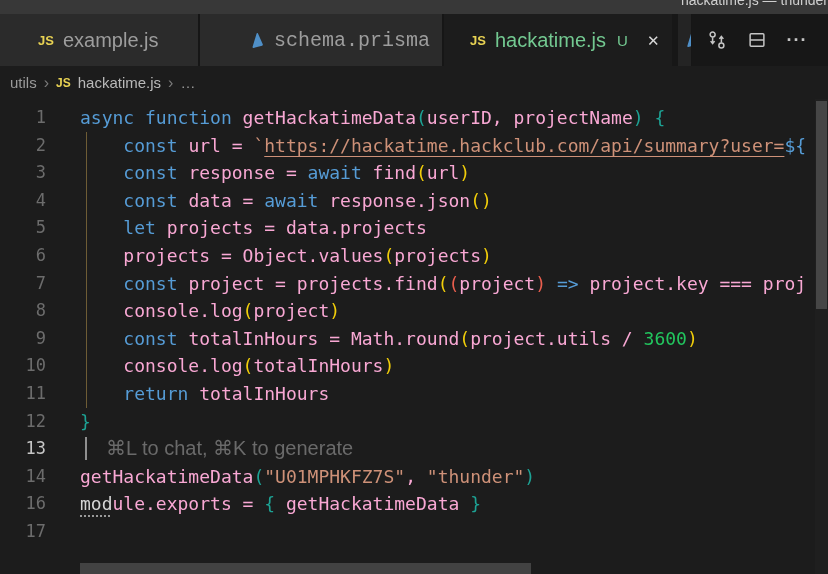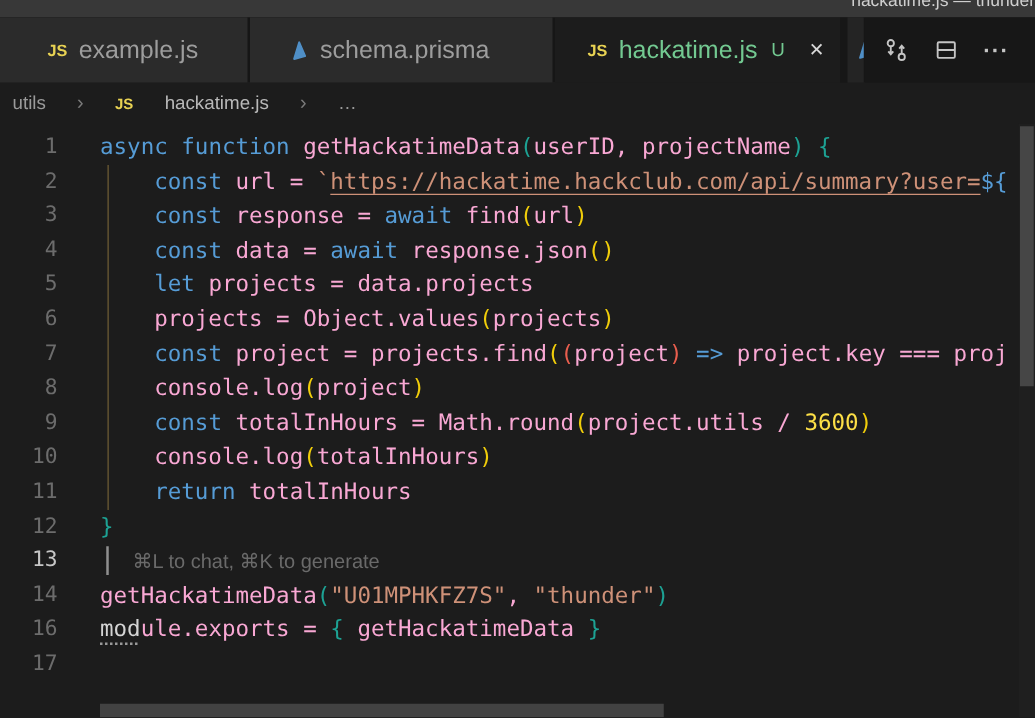--- a/index.html
+++ b/index.html
@@ -11,64 +11,64 @@
   .titlebar { height:14px; background:#383838; overflow:hidden;
     display:flex; justify-content:flex-end; }
   .titlebar span { font-size:14px; color:#cfcfcf; transform:translateY(-8px); white-space:nowrap; }
 
   
   .tabbar { height:52px; background:#171717; display:flex; align-items:stretch; }
   .tab { display:flex; align-items:center; gap:9px; padding:0 18px 0 38px;
     background:#2b2b2b; border-right:2px solid #161616; cursor:pointer; }
   .tab .tab-label { font-size:20px; color:#9d9d9d; white-space:nowrap; }
   .tab.tab1 { width:200px; }
-  .tab.tab2 { width:244px; padding-left:30px; }
+  .tab.tab2 { width:244px; padding-left:48px;font-family:Liberation Mono, monospace; }
   .tab.active { width:228px; background:#1c1c1c; border-right:none; padding-left:26px; }
   .tab.active .tab-label { color:#73c991; }
   .git-badge { font-size:15px; color:#73c991; margin-left:2px; }
   .close-btn { font-size:15px; color:#d8d8d8; margin-left:10px; cursor:pointer; line-height:1; }
   .js-badge { font-family:"Liberation Sans", sans-serif; font-weight:bold;
     font-size:13px; color:#e8d253; letter-spacing:0; flex:none; }
   .tab-gap { width:6px; background:#171717; }
   .tab-sliver { width:14px; background:#242424; overflow:hidden; position:relative;
     border-right:1px solid #161616; cursor:pointer; }
   .tab-sliver svg { position:absolute; left:5px; top:18px; }
   .tab-actions { flex:1; display:flex; align-items:center; justify-content:flex-start;
     gap:14px; padding-left:12px; background:#171717; }
   .action-btn { width:26px; height:26px; display:flex; align-items:center;
     justify-content:center; cursor:pointer; border-radius:4px; }
   .ellipsis { font-size:18px; color:#c5c5c5; letter-spacing:1px; font-weight:bold; }
 
   
   .breadcrumb { height:33px; background:#1c1c1c; display:flex; align-items:center;
-    padding-left:10px; gap:25px; }
+    padding-left:10px; gap:7px; }
   .breadcrumb .seg { font-size:15px; color:#9a9a9a; cursor:pointer; }
   .breadcrumb .seg.file { color:#b9b9b9; }
   .breadcrumb .sep { font-size:16px; color:#7a7a7a; }
 
   
   .editor { position:relative; height:475px; background:#1c1c1c; overflow:hidden;
     padding-top:5px; cursor:text; }
   .line { display:flex; height:27.6px; line-height:27.6px; white-space:pre;
     font-family:"DejaVu Sans Mono", monospace; font-size:18px; }
   .num { width:46px; text-align:right; flex:none; color:#6c6c6c; font-size:17px;
     font-family:"DejaVu Sans Mono", monospace; }
   .num.num-active { color:#c6c6c6; }
   .code { margin-left:34px; position:relative; flex:1; }
   .tk-kw  { color:#569cd6; }
   .tk-pl  { color:#f9a8d4; }
   .tk-str { color:#ce9178; }
   .tk-lnk { color:#ce9178; text-decoration:underline; text-underline-offset:4px;text-align:right; }
-  .tk-num { color:#fde047; }
+  .tk-num { color:#22c55e; }
   .tk-b1  { color:#1da294; }
   .tk-b2  { color:#f0cd0a; }
   .tk-b3  { color:#e95e4e; }
   .tk-hint{ color:#d4d4d4; text-decoration:underline dotted #999 2px; text-underline-offset:5px; }
   .ghost { margin-left:26px; color:#6a6a6a; font-family:"Liberation Sans", sans-serif;
-    font-size:16px; }
+    font-size:20px; }
   .cursor { position:absolute; left:5px; top:2px; width:2px; height:23px; background:#8f8f8f; }
   .indent-guide { position:absolute; left:86px; top:33px; width:1px; height:276px;
     background:#6e5c35; }
   .vscrollbar { position:absolute; right:0; top:0; width:13px; height:475px; background:#1f1f1f; }
   .vscrollbar .thumb { position:absolute; top:2px; left:1px; width:11px; height:208px;
     background:#464646; cursor:grab; }
   .hscrollbar { position:absolute; left:80px; bottom:0; width:748px; height:11px; }
   .hscrollbar .thumb { width:451px; height:11px; background:#424242; cursor:grab; }
 </style>
 </head>

